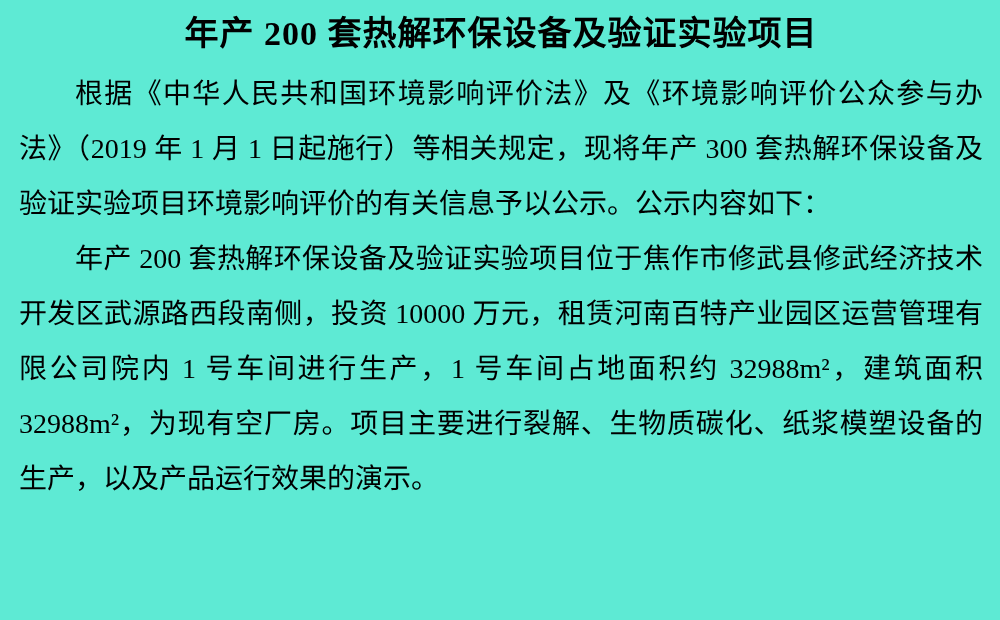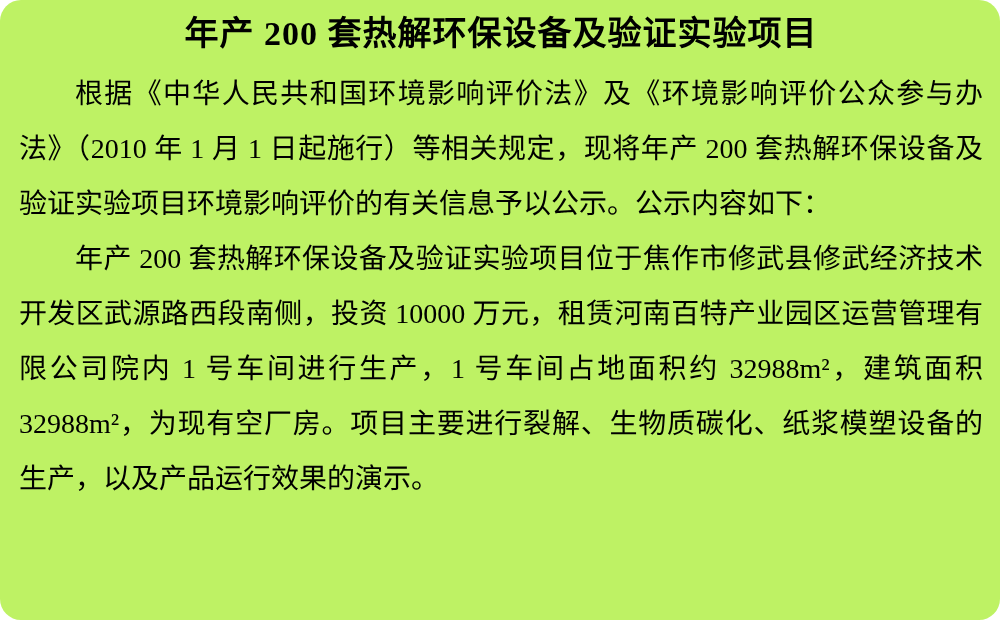--- a/index.html
+++ b/index.html
@@ -4,27 +4,26 @@
 <style>
   html, body {
     margin: 0;
     padding: 0;
     background: #ffffff;
   }
   .page {
     position: relative;
     width: 1000px;
     height: 620px;
-    background: #bef264;
+    background: #5eead4;
     color: #000000;
     overflow: hidden;
     box-sizing: border-box;
     padding: 4px 17px 4px 19px;
     font-family: "Liberation Serif", "DejaVu Serif", serif;
-    border-radius: 21px;
   }
   .doc-title {
     margin: 0;
     font-size: 34px;
     font-weight: bold;
     line-height: 60px;
     text-align: center;
     letter-spacing: 1px;
   }
   .doc-body {
@@ -51,20 +50,20 @@
 <body>
 
 <div class="page">
 
   <h1 class="doc-title">
     <div>年产 200 套热解环保设备及验证实验项目</div>
   </h1>
 
   <div class="doc-body">
 
-    <p class="para indent">根据《中华人民共和国环境影响评价法》及《环境影响评价公众参与办法》（2010 年 1 月 1 日起施行）等相关规定，现将年产 200 套热解环保设备及验证实验项目环境影响评价的有关信息予以公示。公示内容如下：</p>
+    <p class="para indent">根据《中华人民共和国环境影响评价法》及《环境影响评价公众参与办法》（2019 年 1 月 1 日起施行）等相关规定，现将年产 300 套热解环保设备及验证实验项目环境影响评价的有关信息予以公示。公示内容如下：</p>
 
 
     <p class="para indent">年产 200 套热解环保设备及验证实验项目位于焦作市修武县修武经济技术开发区武源路西段南侧，投资 10000 万元，租赁河南百特产业园区运营管理有限公司院内 1 号车间进行生产，1 号车间占地面积约 32988m²，建筑面积 32988m²，为现有空厂房。项目主要进行裂解、生物质碳化、纸浆模塑设备的生产，以及产品运行效果的演示。</p>
 
   </div>
 
 </div>
 
 </body></html>

